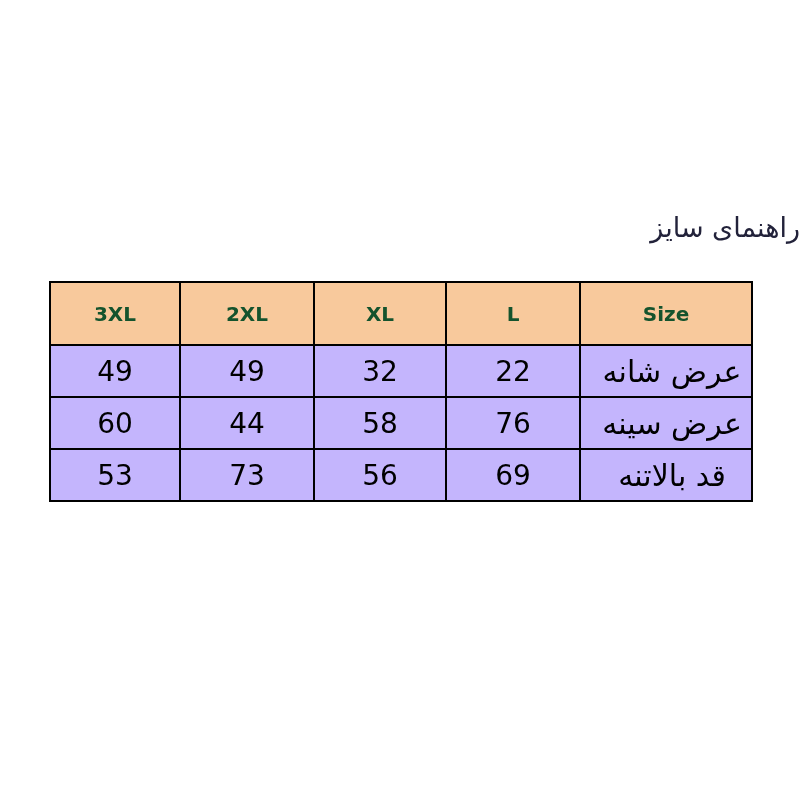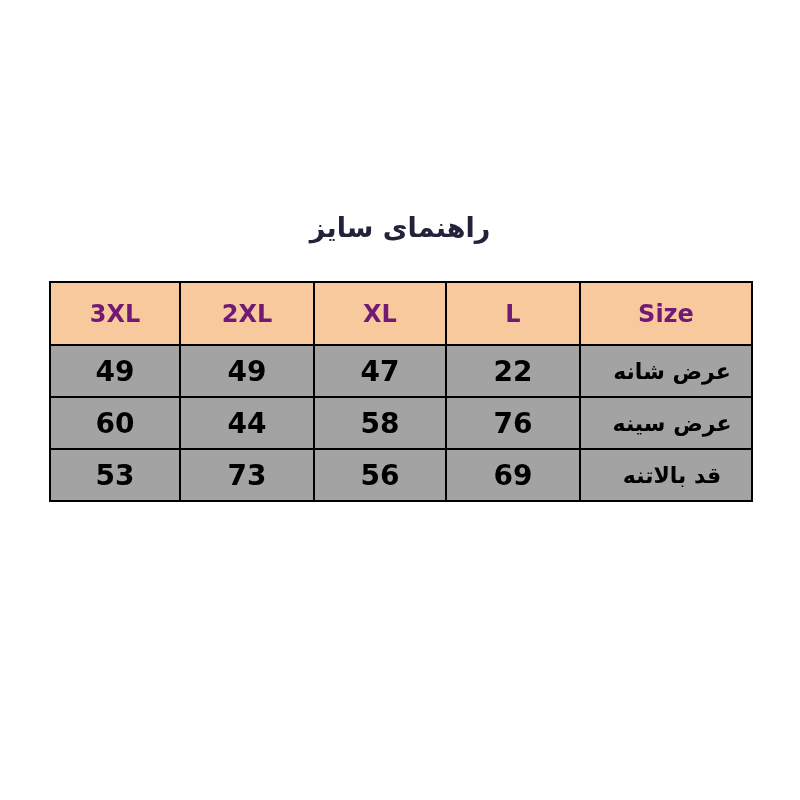--- a/index.html
+++ b/index.html
@@ -15,23 +15,23 @@
     background: #ffffff;
     overflow: hidden;
   }
   .size-guide-title {
     position: absolute;
     top: 206px;
     left: 0;
     width: 800px;
     height: 44px;
     line-height: 44px;
-    text-align: center;
+    text-align: right;
     font-size: 27px;
-    font-weight: bold;
+    font-weight: normal;
     color: #22223a;
     direction: rtl;
   }
   table.size-chart {
     position: absolute;
     top: 281px;
     left: 49px;
     width: 702px;
     border-collapse: collapse;
     table-layout: fixed;
@@ -40,33 +40,33 @@
   table.size-chart td {
     border: 2px solid #000000;
     text-align: center;
     vertical-align: middle;
     padding: 0;
     overflow: hidden;
   }
   table.size-chart th {
     height: 61px;
     background: #f8c99c;
-    color: #701a75;
-    font-size: 24px;
+    color: #14532d;
+    font-size: 20px;
     font-weight: bold;
   }
   table.size-chart td {
     height: 50px;
-    background: #a3a3a3;
+    background: #c4b5fd;
     color: #000000;
     font-size: 28px;
-    font-weight: bold;
+    font-weight: normal;
   }
   table.size-chart td.row-label {
-    font-size: 22px;
+    font-size: 30px;
     direction: rtl;
     padding-left: 12px;
   }
 </style>
 </head>
 <body>
 
 <div class="screen">
 
   <div class="size-guide-title">راهنمای سایز</div>
@@ -85,21 +85,21 @@
         <th>2XL</th>
         <th>XL</th>
         <th>L</th>
         <th>Size</th>
       </tr>
     </thead>
     <tbody>
       <tr>
         <td>49</td>
         <td>49</td>
-        <td>47</td>
+        <td>32</td>
         <td>22</td>
         <td class="row-label">عرض شانه</td>
       </tr>
       <tr>
         <td>60</td>
         <td>44</td>
         <td>58</td>
         <td>76</td>
         <td class="row-label">عرض سینه</td>
       </tr>

